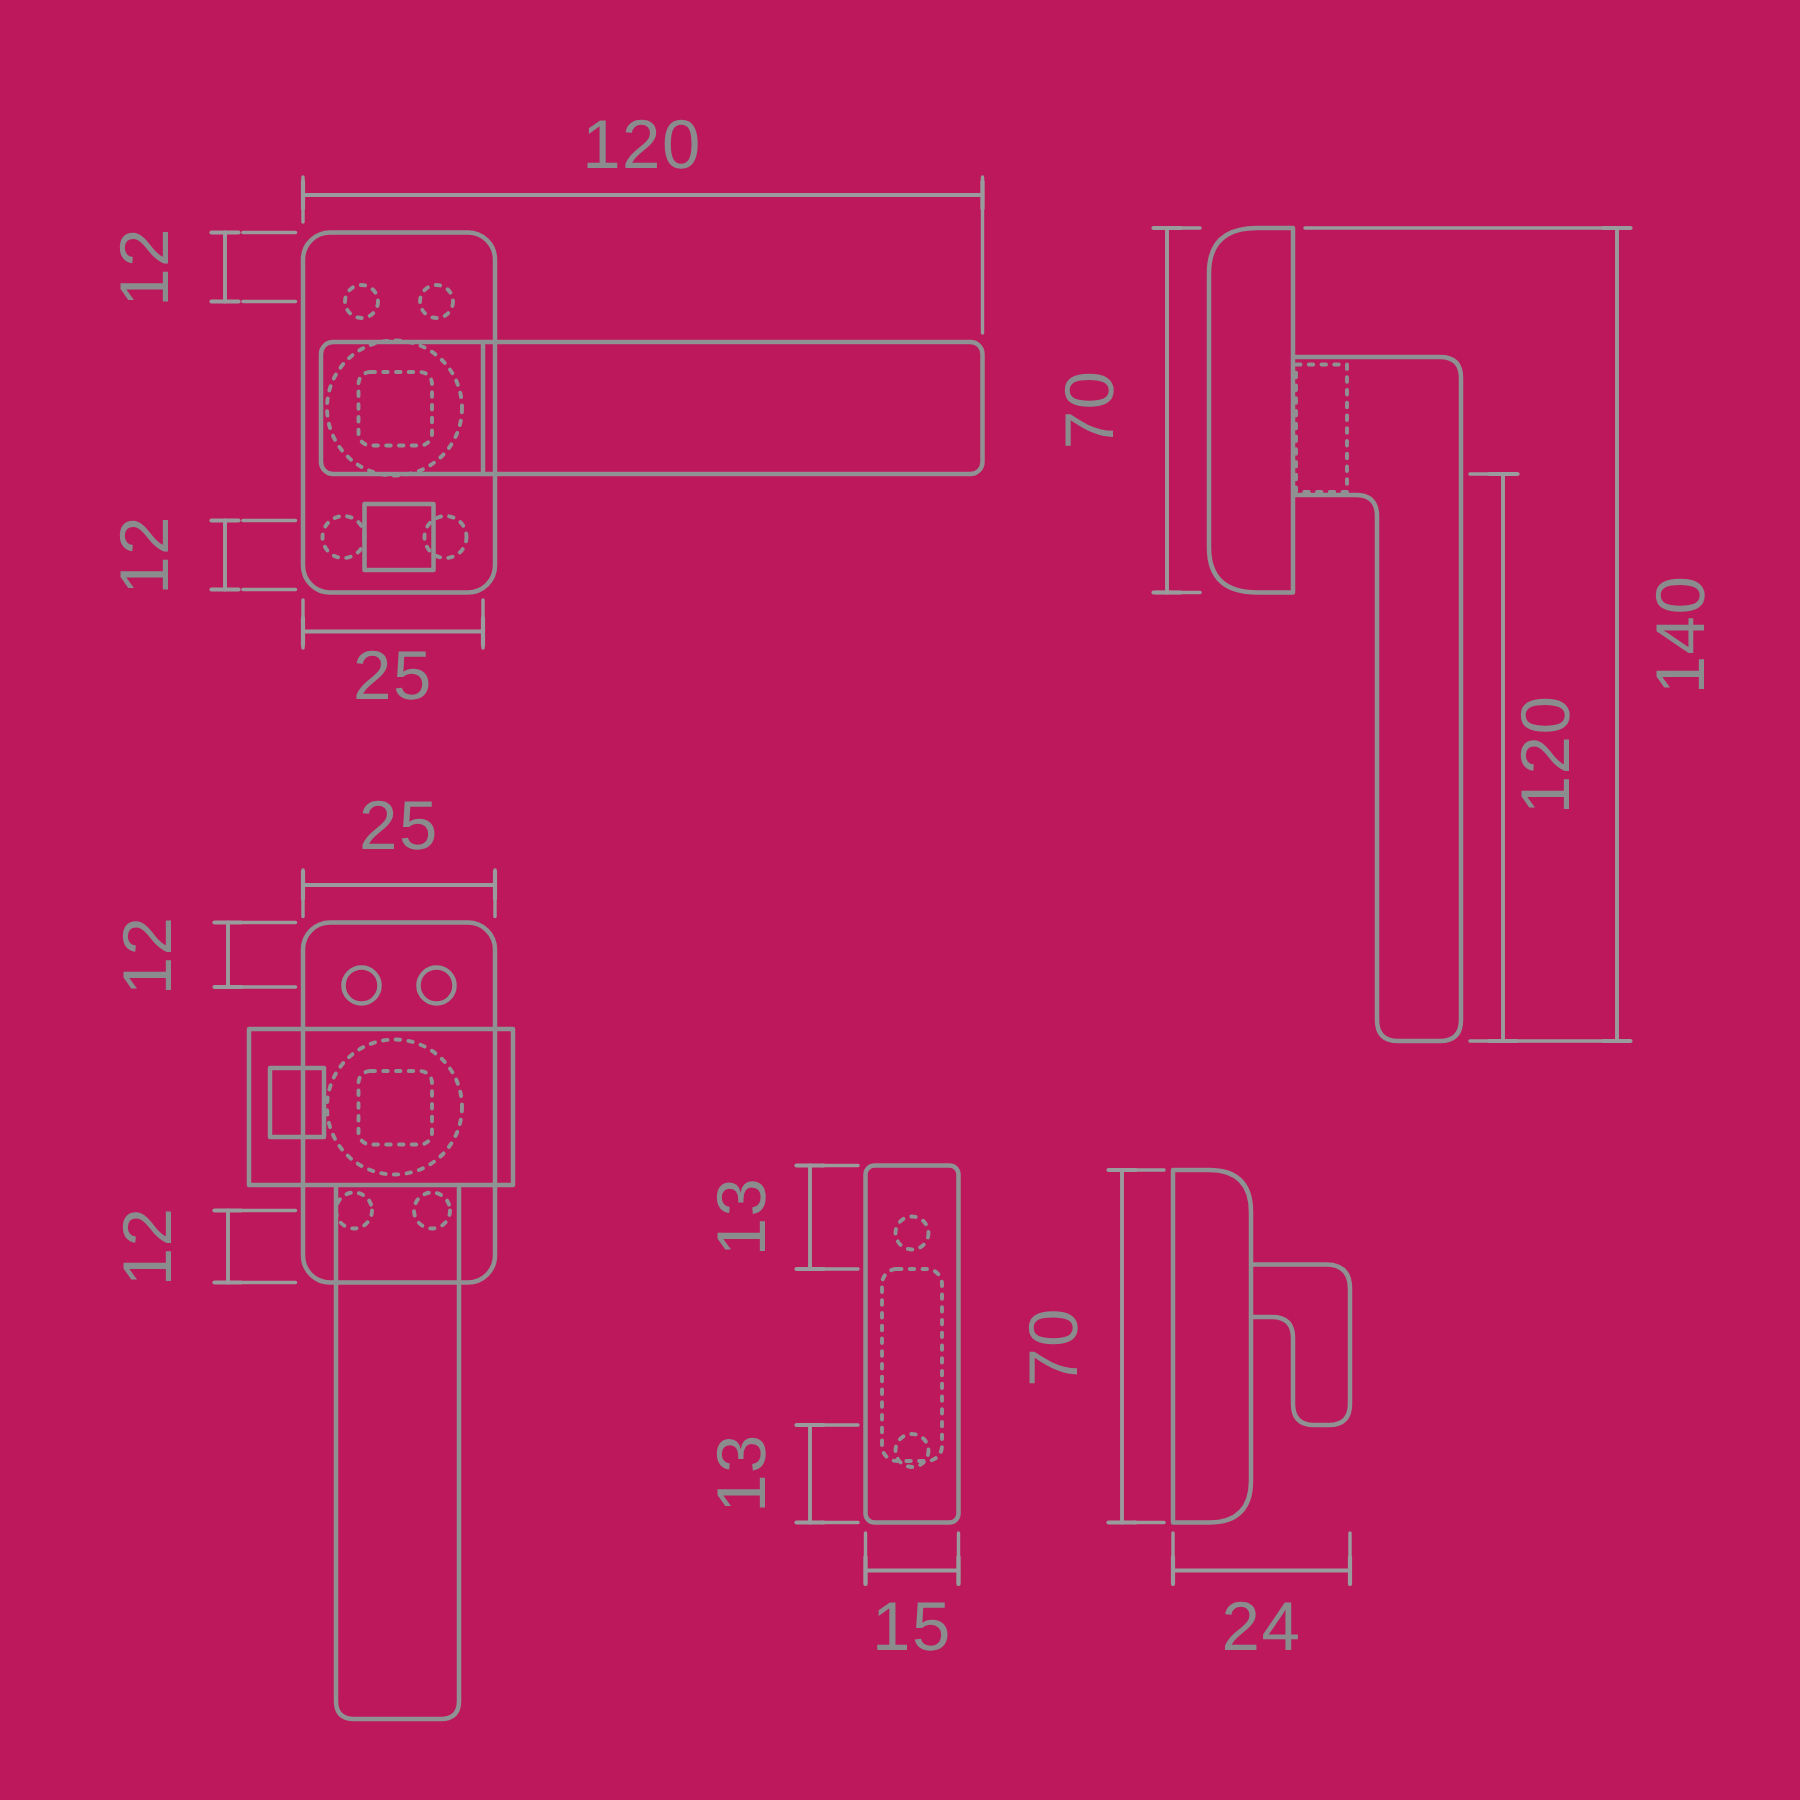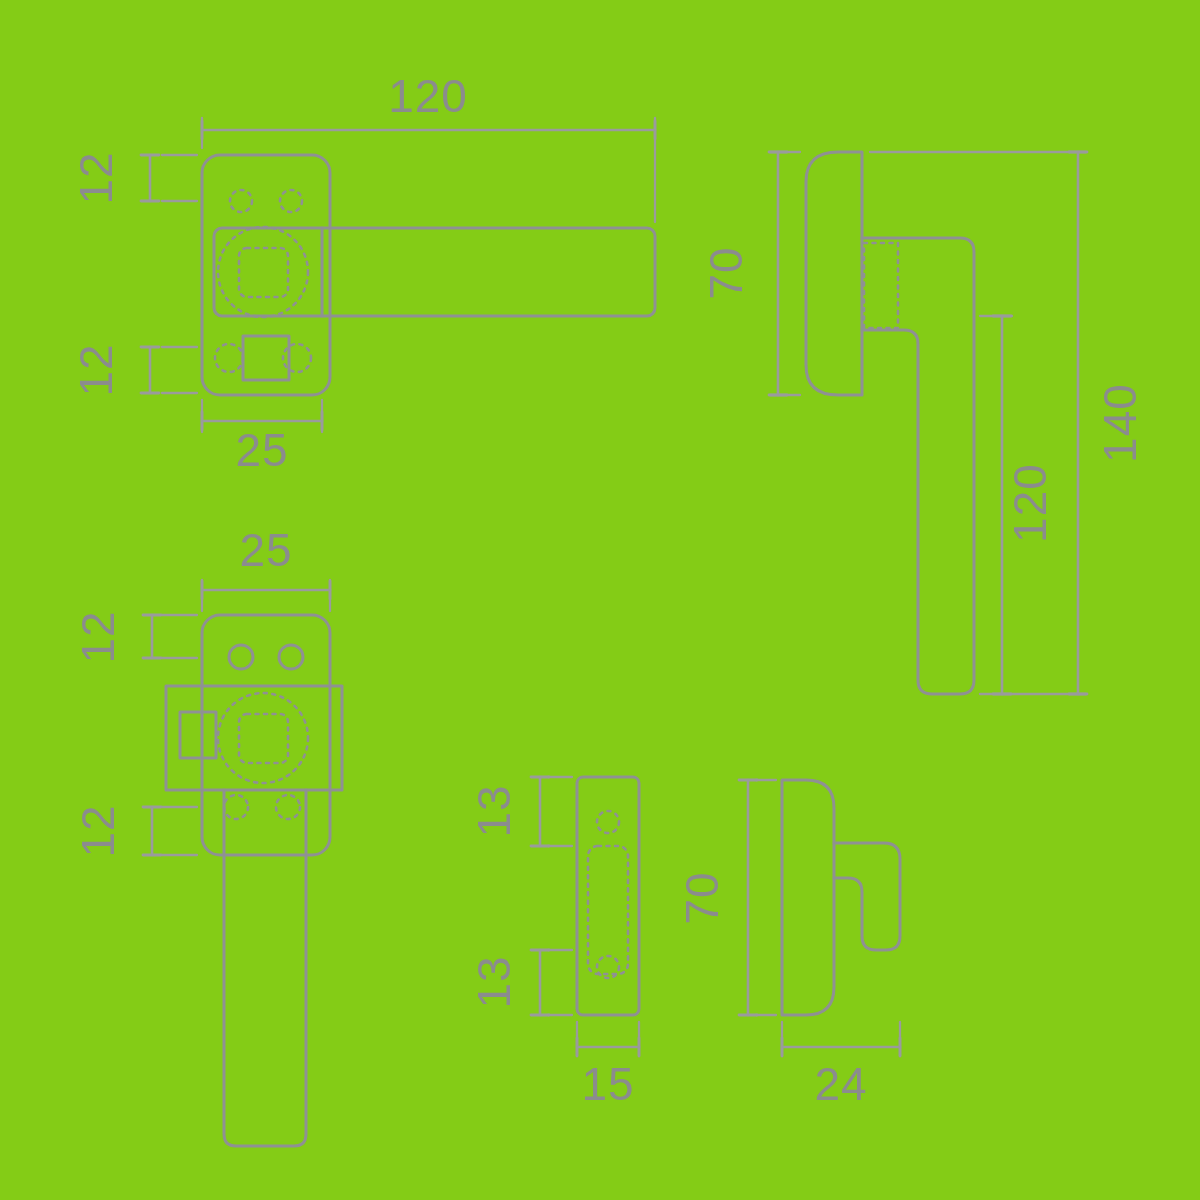--- a/index.html
+++ b/index.html
@@ -7,21 +7,21 @@
     padding: 0;
     background: #ffffff;
     width: 1200px;
     height: 1200px;
     font-family: "Liberation Sans", sans-serif;
   }
   .stage {
     position: relative;
     width: 1200px;
     height: 1200px;
-    background: #84cc16;
+    background: #be185d;
     overflow: hidden;
   }
   svg { display: block; }
   
   .s  { fill: none; stroke: #8f9193; stroke-width: 3; stroke-linecap: round; stroke-linejoin: round; }
   
   .d  { fill: none; stroke: #8f9193; stroke-width: 2.6; stroke-linecap: round; stroke-dasharray: 3 5.5; }
   
   .m  { fill: none; stroke: #9a9b9d; stroke-width: 2.6; stroke-linecap: round; }
   

